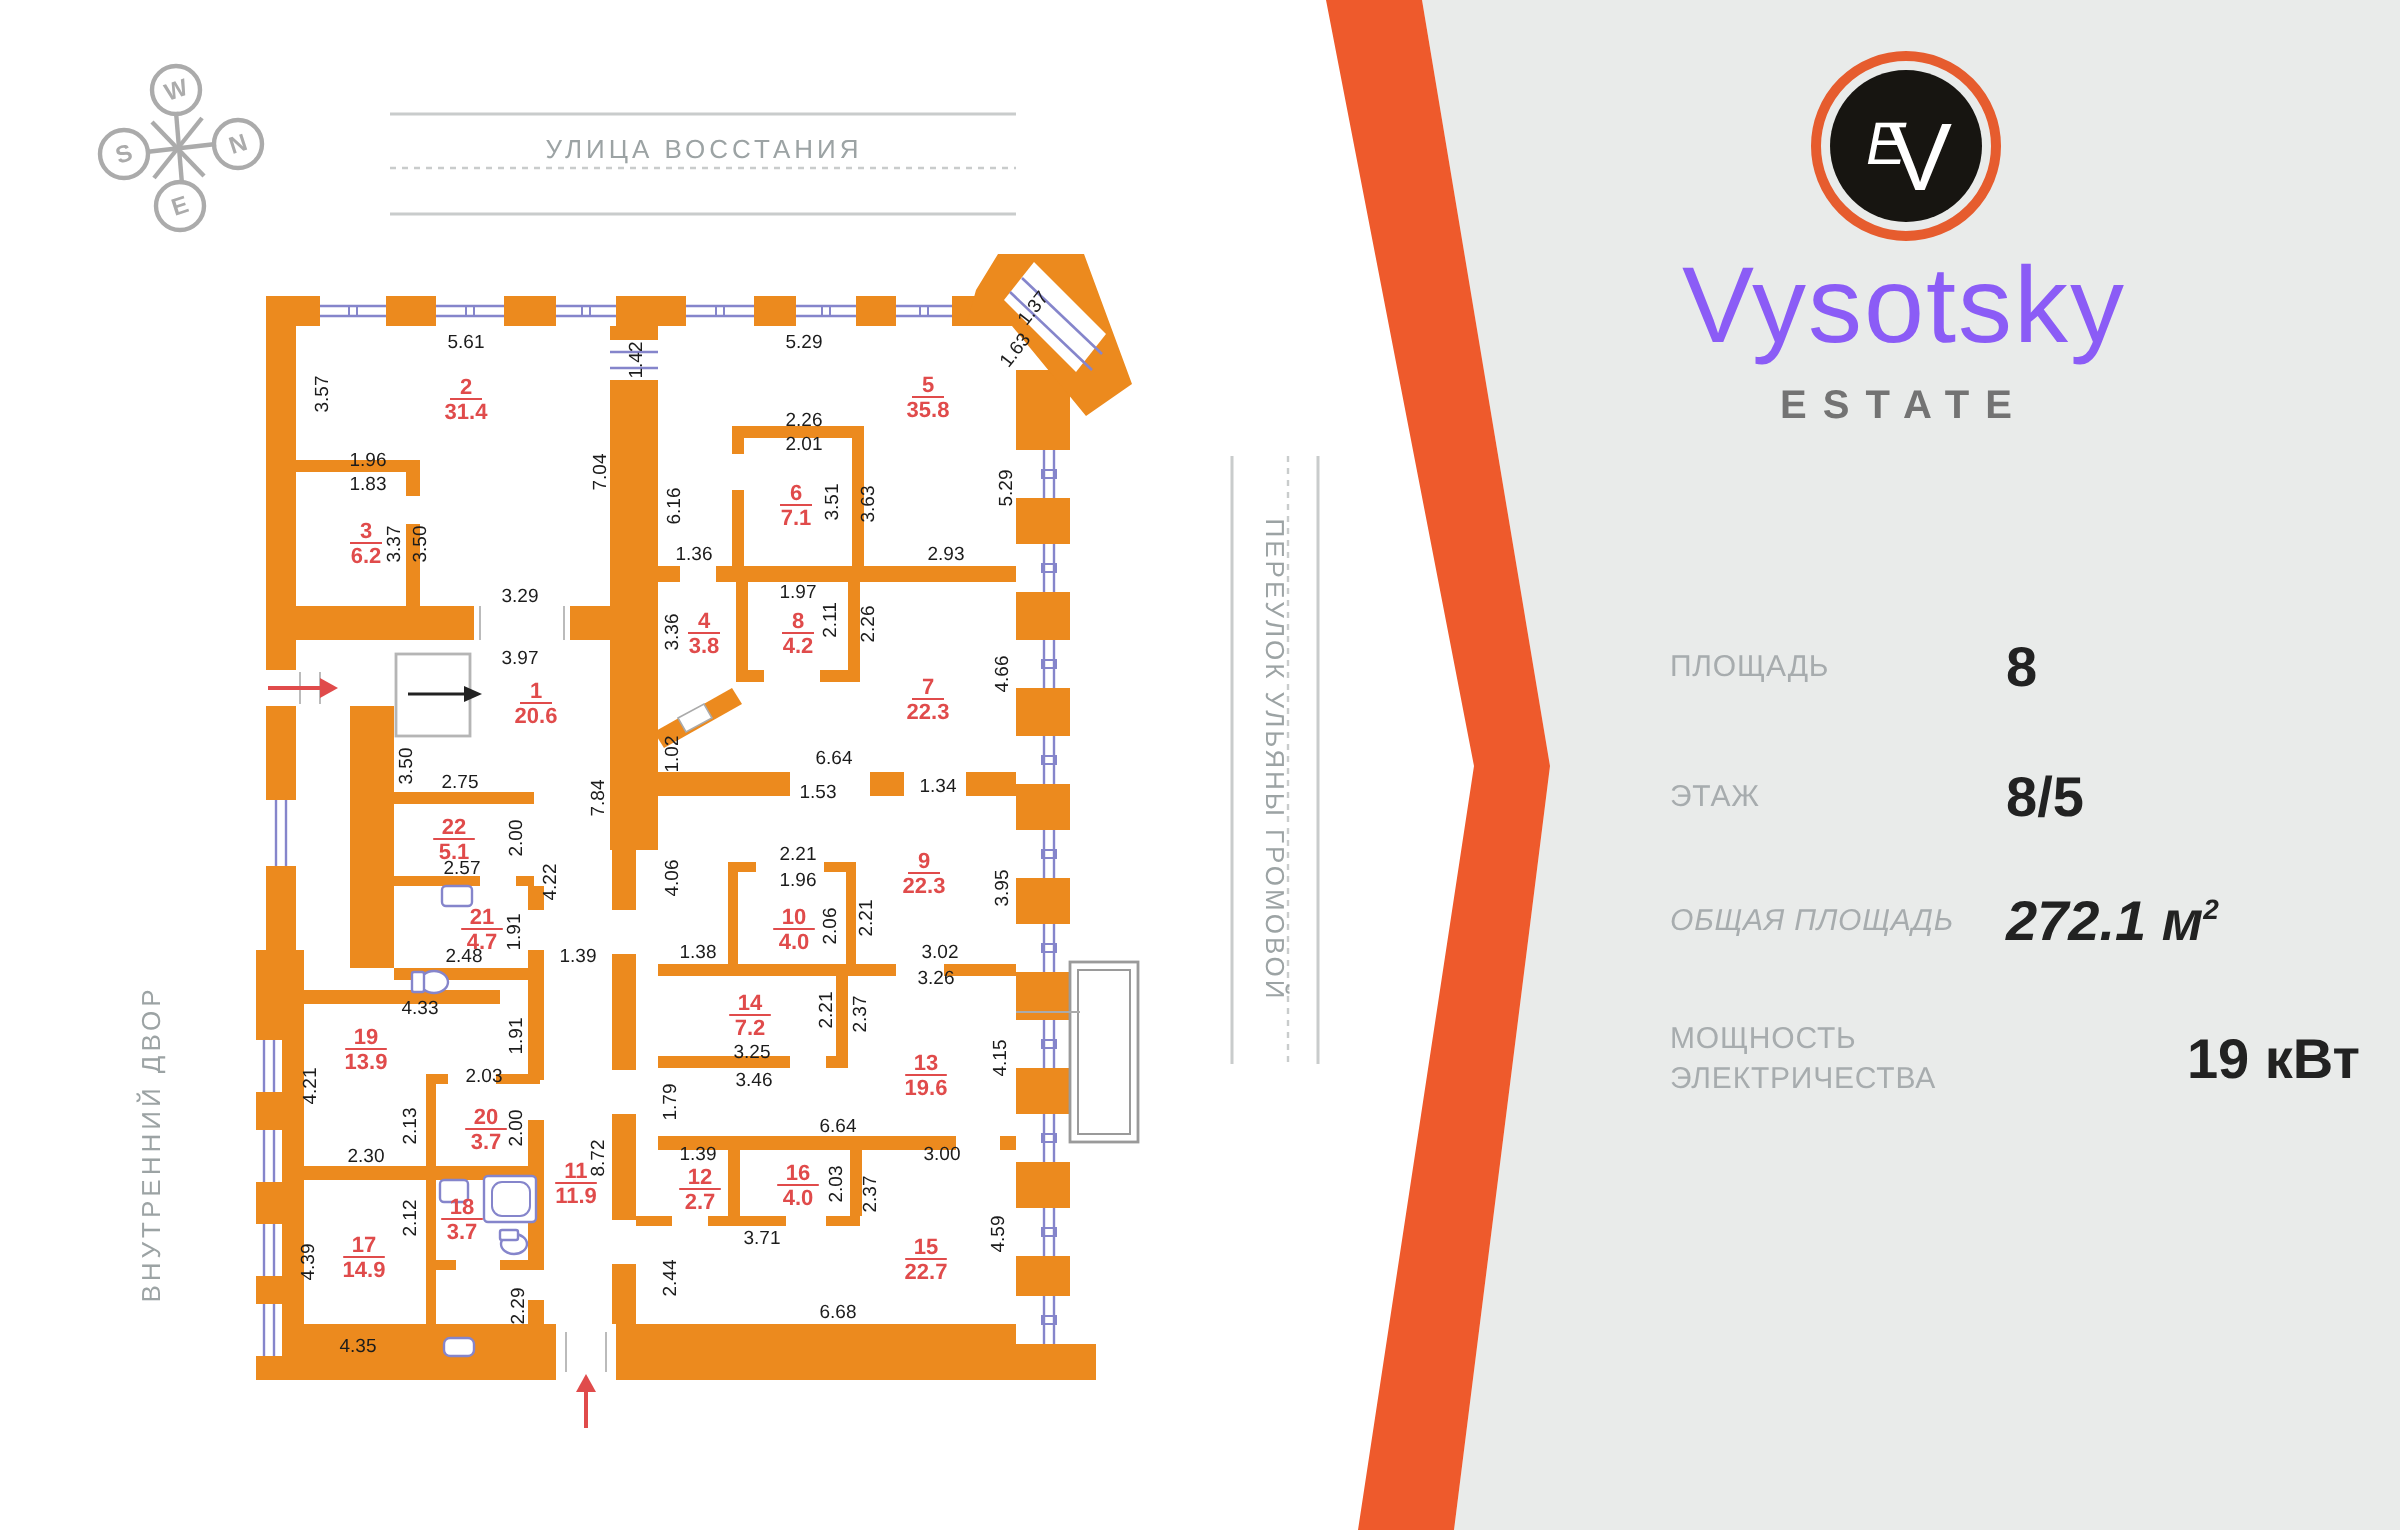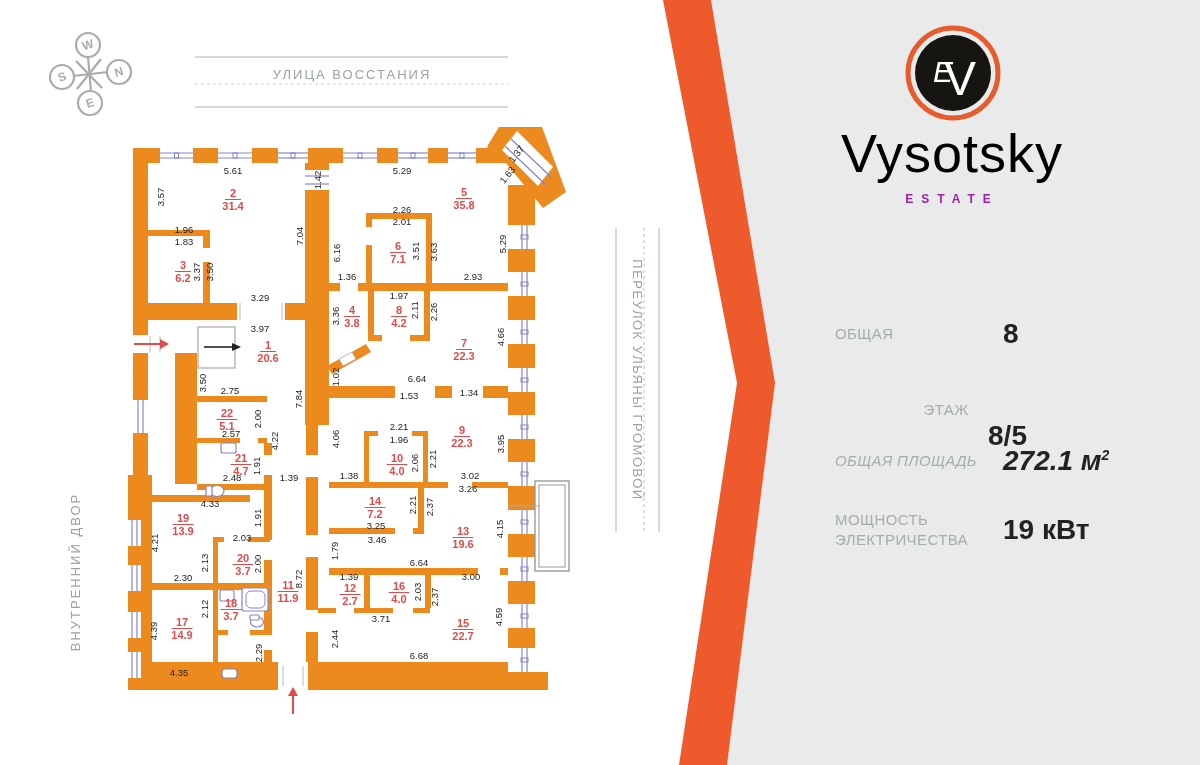--- a/index.html
+++ b/index.html
@@ -1,23 +1,23 @@
 <!DOCTYPE html>
 <html><head>
 <meta charset="utf-8">
 <style>
   html,body{margin:0;padding:0;background:#ffffff;}
   .page{position:relative;width:1200px;height:765px;overflow:hidden;background:#ffffff;
         font-family:"Liberation Sans",sans-serif;}
   svg text{font-family:"Liberation Sans",sans-serif;}
   .bg-svg,.plan-svg{position:absolute;left:0;top:0;}
   .brand-name{position:absolute;left:802px;top:122px;width:300px;text-align:center;
-              font-size:54px;color:#000000;letter-spacing:1px;}
+              font-size:54px;color:#8b5cf6;letter-spacing:1px;}
   .brand-sub{position:absolute;left:802px;top:192px;width:300px;text-align:center;
-             font-size:12px;font-weight:bold;letter-spacing:8px;color:#a21caf;}
+             font-size:20px;font-weight:bold;letter-spacing:8px;color:#737373;}
   .info{position:absolute;left:835px;top:0;width:345px;}
   .info-row{position:absolute;left:0;width:345px;display:flex;align-items:center;}
   .info-label{width:168px;font-size:15px;line-height:1.3;color:#A7ACAE;letter-spacing:.4px;}
   .info-value{font-size:28px;font-weight:bold;color:#222222;white-space:nowrap;}
   .info-value sup{font-size:14px;}
 </style>
 </head>
 <body>
 <div class="page">
 
@@ -444,30 +444,30 @@
   <g fill="#ffffff" font-family="Liberation Serif, serif" text-anchor="middle">
     <text x="40" y="60" font-size="30" font-style="italic">E</text>
     <text x="57" y="73" font-size="48">V</text>
   </g>
 </svg>
 <div class="brand-name">Vysotsky</div>
 <div class="brand-sub">ESTATE</div>
 
 <div class="info" id="info-rows">
       <div class="info-row" style="top: 318px;">
-        <div class="info-label">ОБЩАЯ</div>
+        <div class="info-label">ПЛОЩАДЬ</div>
         <div class="info-value">8</div>
       </div>
-      <div class="info-row" style="top: 400px; flex-direction: column;">
+      <div class="info-row" style="top: 383px;">
         <div class="info-label">ЭТАЖ</div>
         <div class="info-value">8/5</div>
       </div>
       <div class="info-row" style="top: 445px; font-style: italic;">
         <div class="info-label">ОБЩАЯ ПЛОЩАДЬ</div>
         <div class="info-value">272.1 м<sup>2</sup></div>
       </div>
-      <div class="info-row" style="top: 510px;">
+      <div class="info-row" style="top: 510px; justify-content: space-between;">
         <div class="info-label">МОЩНОСТЬ ЭЛЕКТРИЧЕСТВА</div>
         <div class="info-value">19 кВт</div>
       </div>
     </div>
 
 </div>
 
 </body></html>

